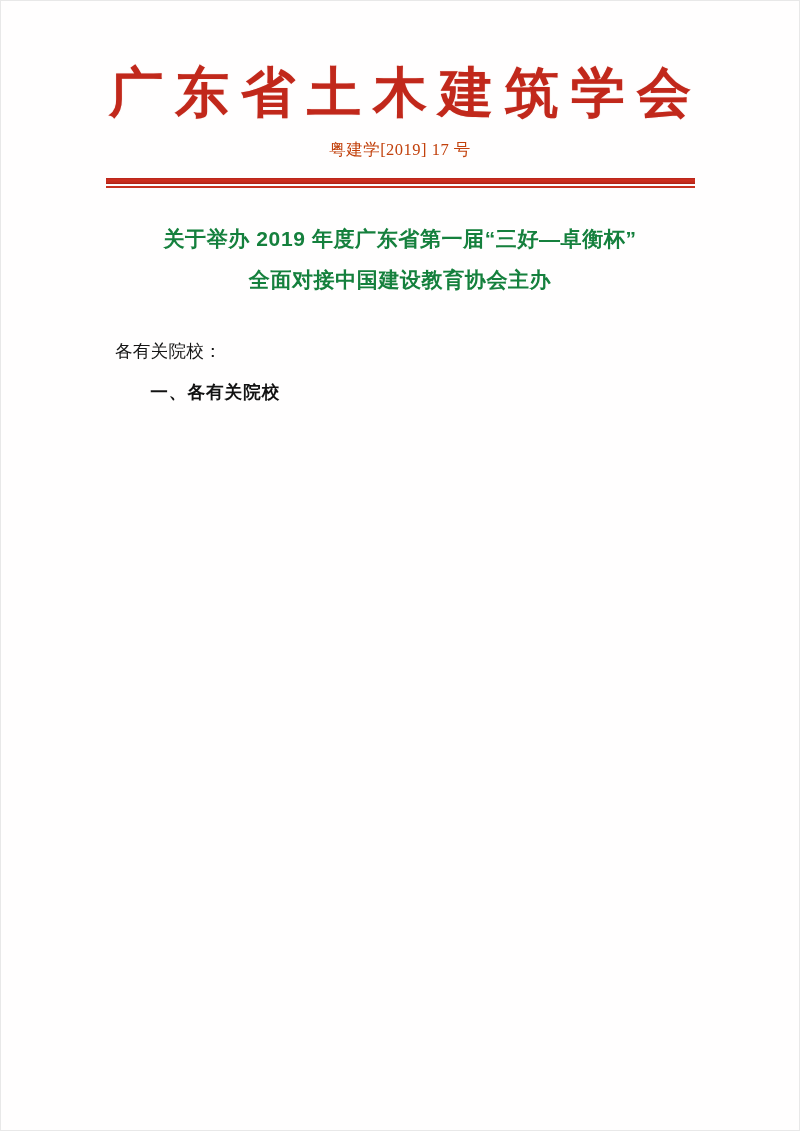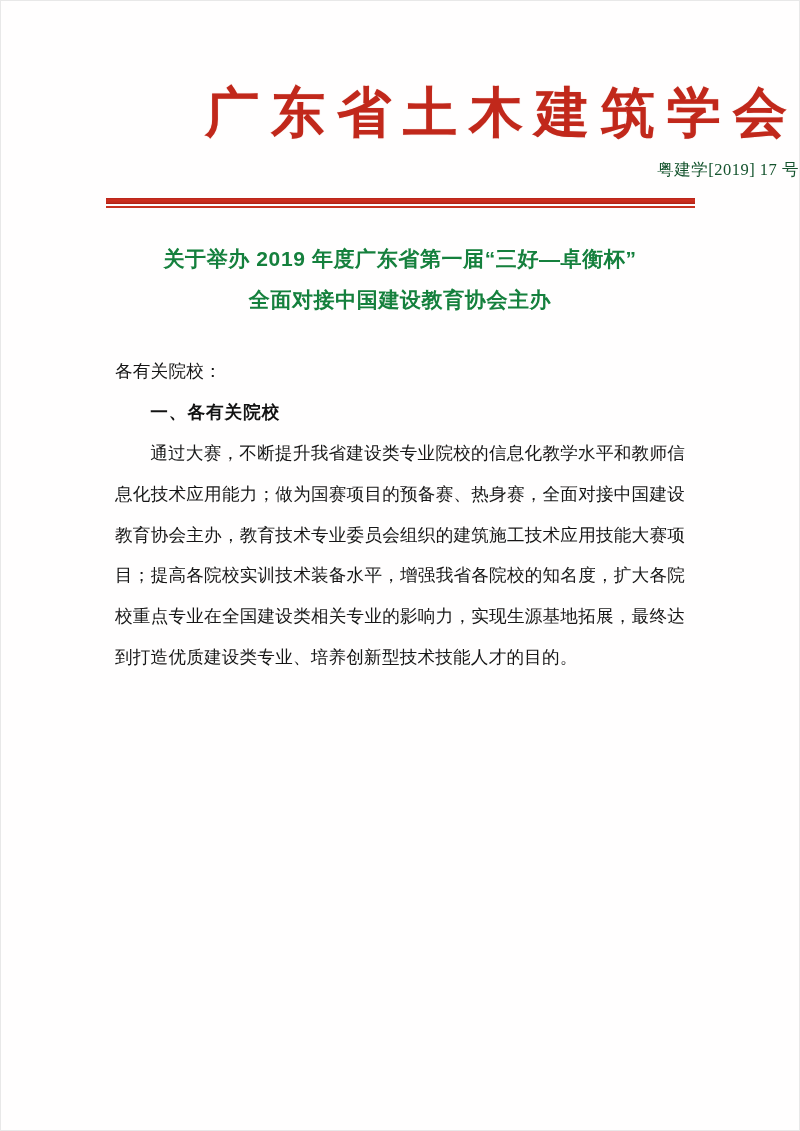--- a/index.html
+++ b/index.html
@@ -14,38 +14,38 @@
     position: relative;
     width: 800px;
     height: 1131px;
     background: #fffefe;
     box-sizing: border-box;
     border: 1px solid #e8e8e8;
     overflow: hidden;
   }
   
   .letterhead {
-    text-align: right;
-    padding-top: 84px;
+    text-align: center;
+    padding-top: 64px;
   }
   .org-title {
     color: #c1281b;
     font-family: "Liberation Serif", "DejaVu Serif", serif;
     font-size: 54px;
     font-weight: 700;
     letter-spacing: 12px;
     text-indent: 12px;
     line-height: 1.05;
     white-space: nowrap;
     text-shadow: 0 0 1px rgba(193,40,27,0.35);
   }
   .doc-number {
     margin-top: 17px;
     font-size: 16.5px;
-    color: #14532d;
+    color: #c2410c;
     letter-spacing: 0.5px;
     font-family: "Liberation Serif", "DejaVu Serif", serif;
   }
   
   .rule-wrap {
     margin: 17px auto 0 auto;
     width: 589px;
   }
   .rule-thick {
     height: 6px;
@@ -129,18 +129,17 @@
     <span class="line">全面对接中国建设教育协会主办</span>
   </div>
 
   <div class="body-area">
 
     <p class="para salutation">各有关院校：</p>
 
 
     <h2 class="section-heading">一、各有关院校</h2>
 
-    <p class="para indent">通过大赛，不断提升我省建设类专业院校的信息化教学水平和教师信息化技术应用能力；做为国赛项目的预备赛、热身赛，全面对接中国建设教育协会主办，教育技术专业委员会组织的建筑施工技术应用技能大赛项目；提高各院校实训技术装备水平，增强我省各院校的知名度，扩大各院校重点专业在全国建设类相关专业的影响力，实现生源基地拓展，最终达到打造优质建设类专业、培养创新型技术技能人才的目的。</p>
 
 
   </div>
 
 </div>
 
 </body></html>

